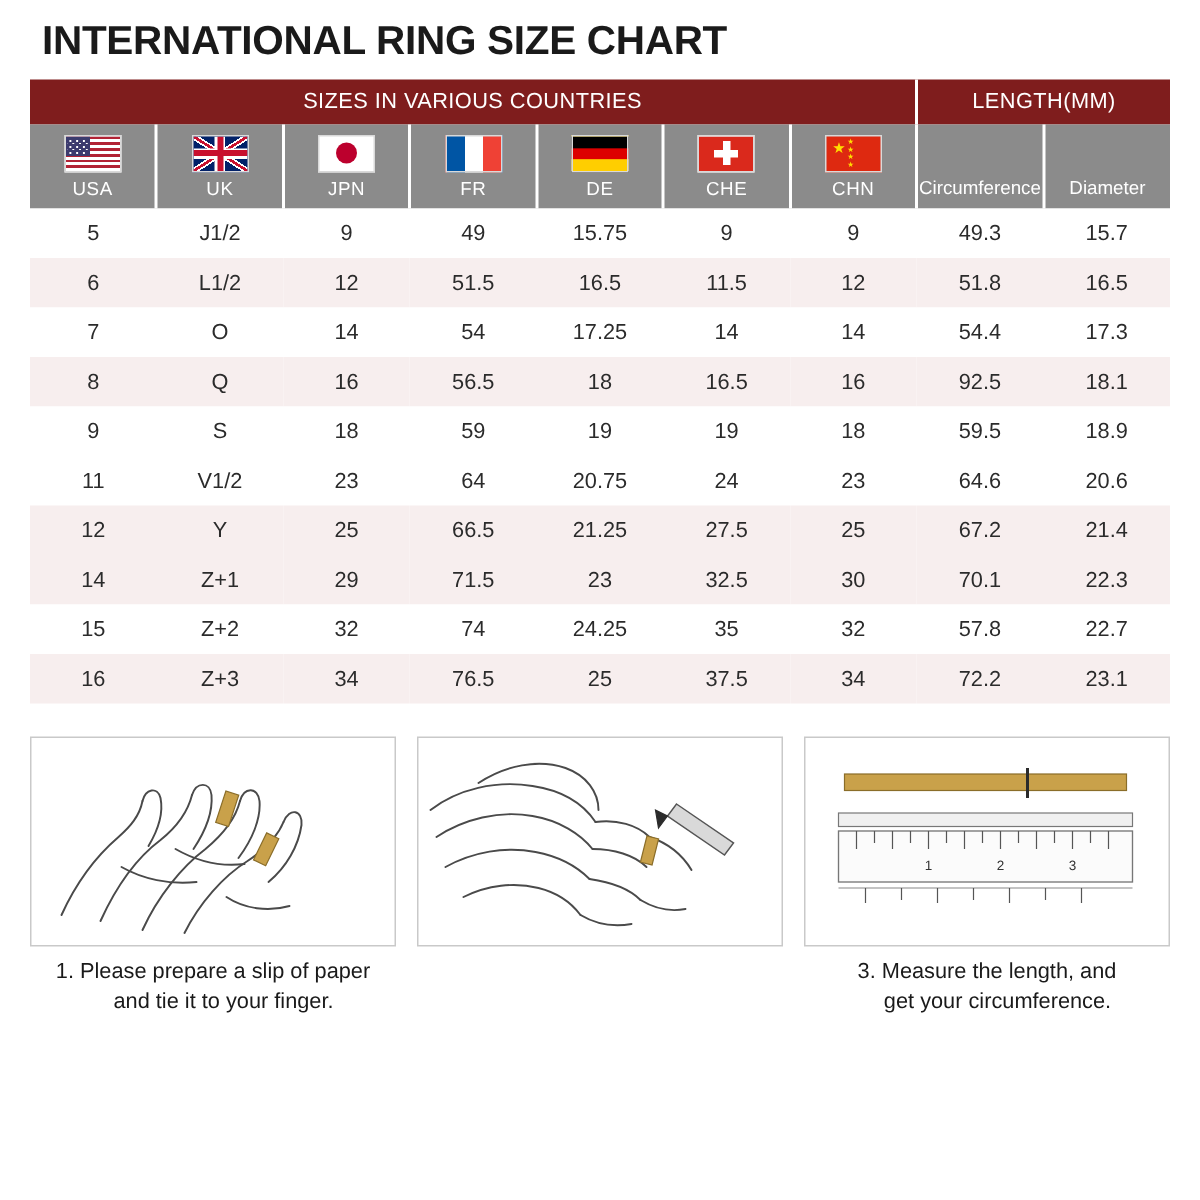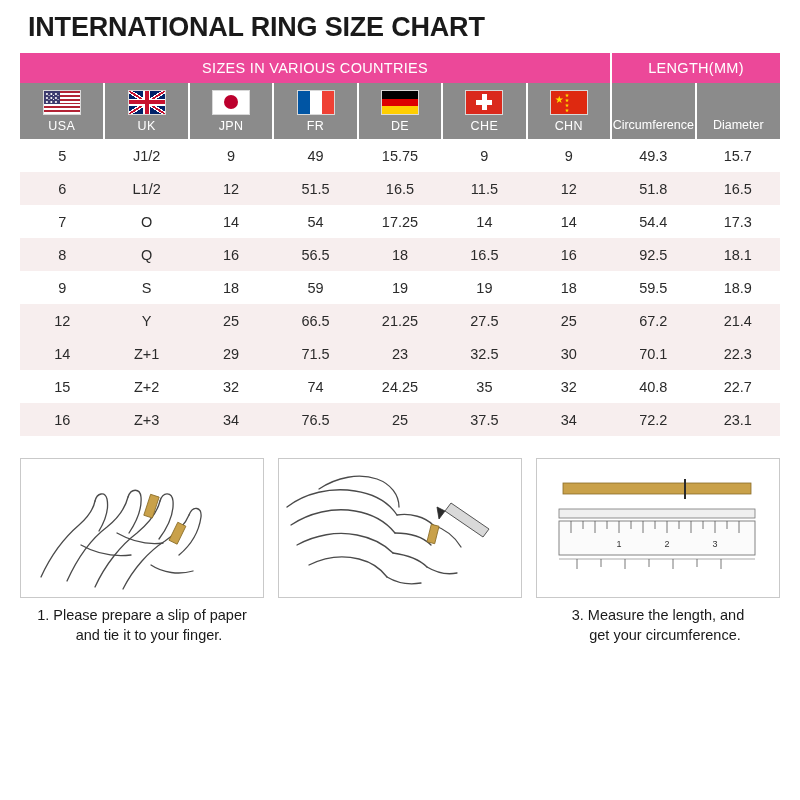--- a/index.html
+++ b/index.html
@@ -26,21 +26,21 @@
     width: 760px;
     margin: 0 auto;
     border-collapse: collapse;
     table-layout: fixed;
   }
   table.size-table th, table.size-table td {
     text-align: center;
     vertical-align: middle;
   }
   .hdr-group {
-    background: #ec4899;
+    background: #7f1d1d;
     color: #ffffff;
     font-size: 14.5px;
     font-weight: normal;
     letter-spacing: 0.3px;
     height: 30px;
     border-right: 2px solid #ffffff;
   }
   .hdr-group.last { border-right: none; }
   .hdr-flagrow td {
     background: #8b8b8b;
@@ -298,20 +298,31 @@
           <td>9</td>
           <td>S</td>
           <td>18</td>
           <td>59</td>
           <td>19</td>
           <td>19</td>
           <td>18</td>
           <td>59.5</td>
           <td>18.9</td>
         </tr>
+        <tr class="odd">
+          <td>11</td>
+          <td>V1/2</td>
+          <td>23</td>
+          <td>64</td>
+          <td>20.75</td>
+          <td>24</td>
+          <td>23</td>
+          <td>64.6</td>
+          <td>20.6</td>
+        </tr>
         <tr class="even">
           <td>12</td>
           <td>Y</td>
           <td>25</td>
           <td>66.5</td>
           <td>21.25</td>
           <td>27.5</td>
           <td>25</td>
           <td>67.2</td>
           <td>21.4</td>
@@ -328,21 +339,21 @@
           <td>22.3</td>
         </tr>
         <tr class="odd">
           <td>15</td>
           <td>Z+2</td>
           <td>32</td>
           <td>74</td>
           <td>24.25</td>
           <td>35</td>
           <td>32</td>
-          <td>40.8</td>
+          <td>57.8</td>
           <td>22.7</td>
         </tr>
         <tr class="even">
           <td>16</td>
           <td>Z+3</td>
           <td>34</td>
           <td>76.5</td>
           <td>25</td>
           <td>37.5</td>
           <td>34</td>

